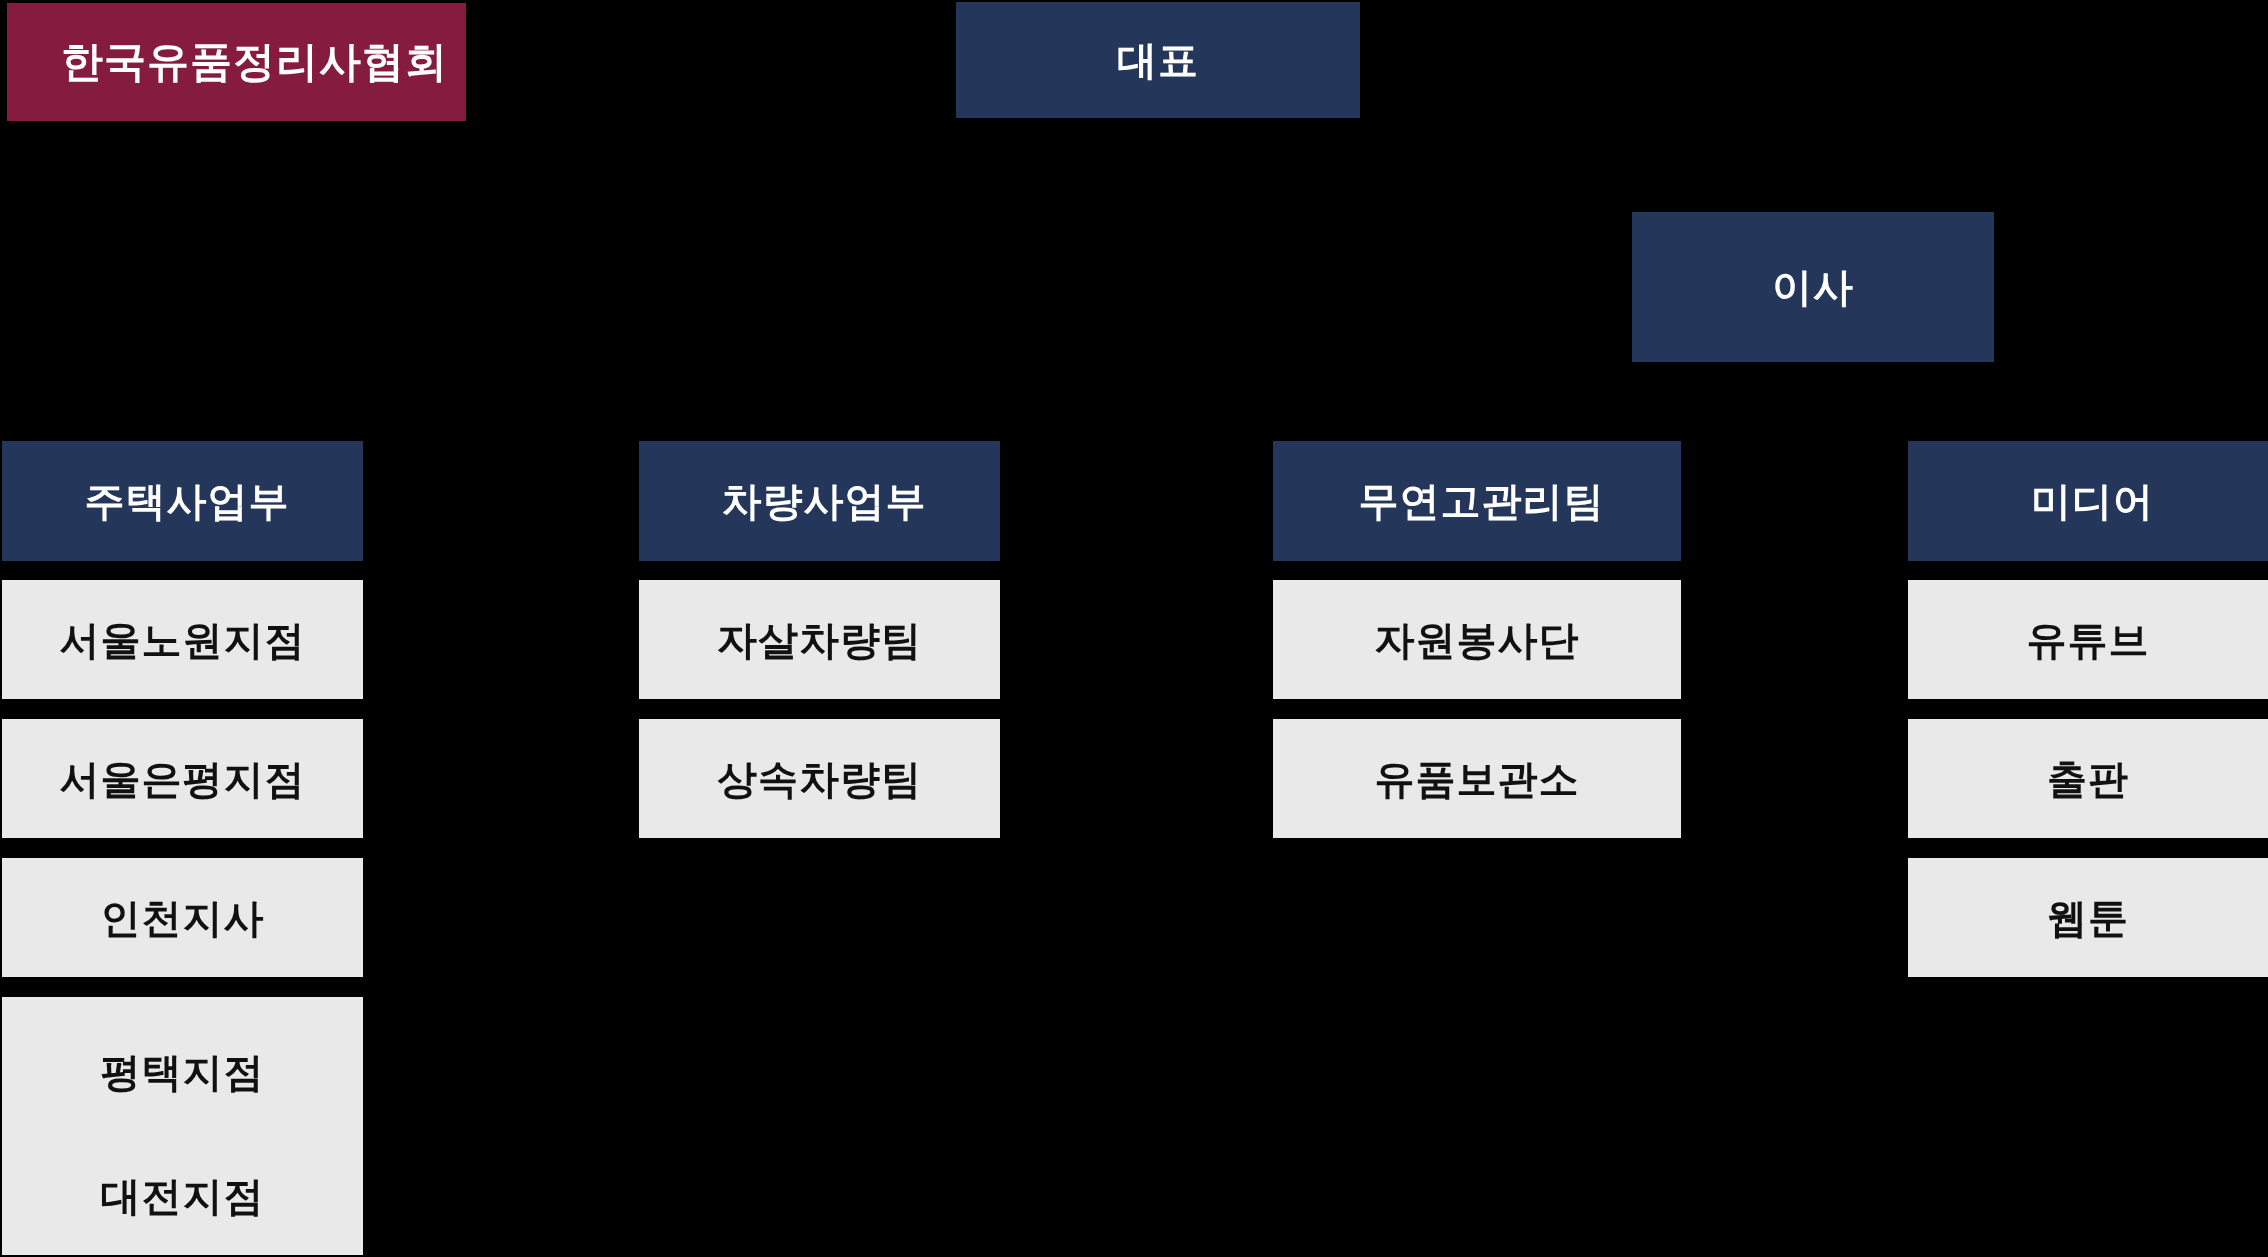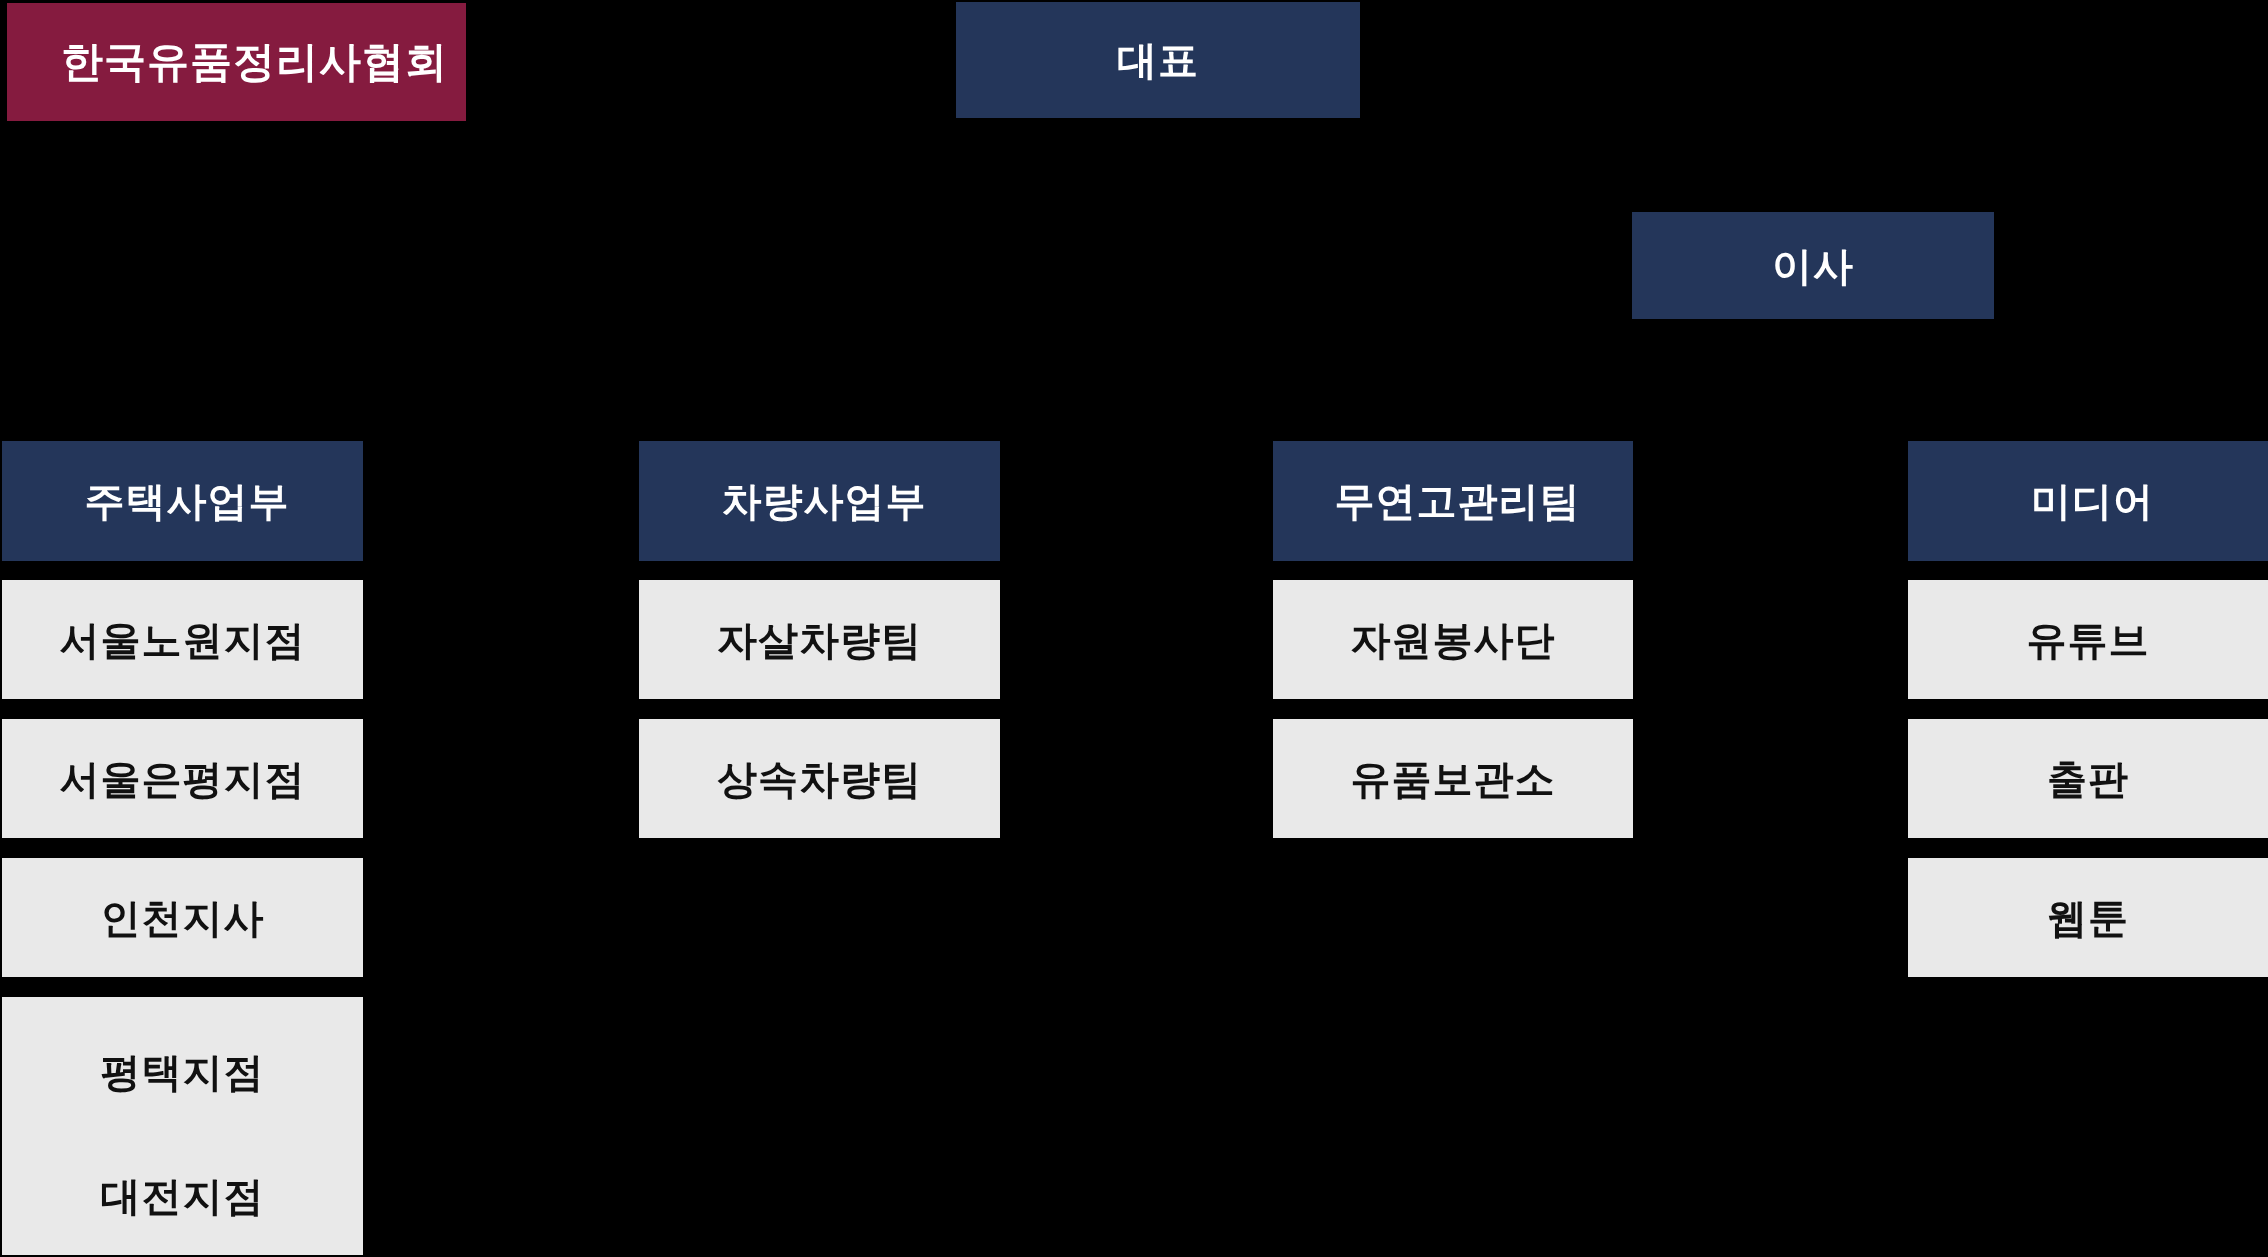--- a/index.html
+++ b/index.html
@@ -38,26 +38,26 @@
     background: #24365a;
     color: #ffffff;
     font-weight: 600;
   }
   .item {
     background: #e9e9e9;
     color: #111111;
     font-weight: 600;
   }
   .ceo      { left: 956px;  top: 2px;   width: 404px; height: 116px; }
-  .director { left: 1632px; top: 212px; width: 362px; height: 107px; }
+  .director { left: 1632px; top: 212px; width: 362px; height: 150px; }
 
   
   .c1 { left: 2px;    width: 361px; }
   .c2 { left: 639px;  width: 361px; }
-  .c3 { left: 1273px; width: 360px; }
+  .c3 { left: 1273px; width: 408px; }
   .c4 { left: 1908px; width: 360px; }
 
   
   .hdr { top: 441px;  height: 120px; padding-left: 9px; }
   .r0  { top: 580px;  height: 119px; }
   .r1  { top: 719px;  height: 119px; }
   .r2  { top: 858px;  height: 119px; }
   .r3  { top: 997px;  height: 150px; }
   .r4  { top: 1136px; height: 119px; }
 </style>

